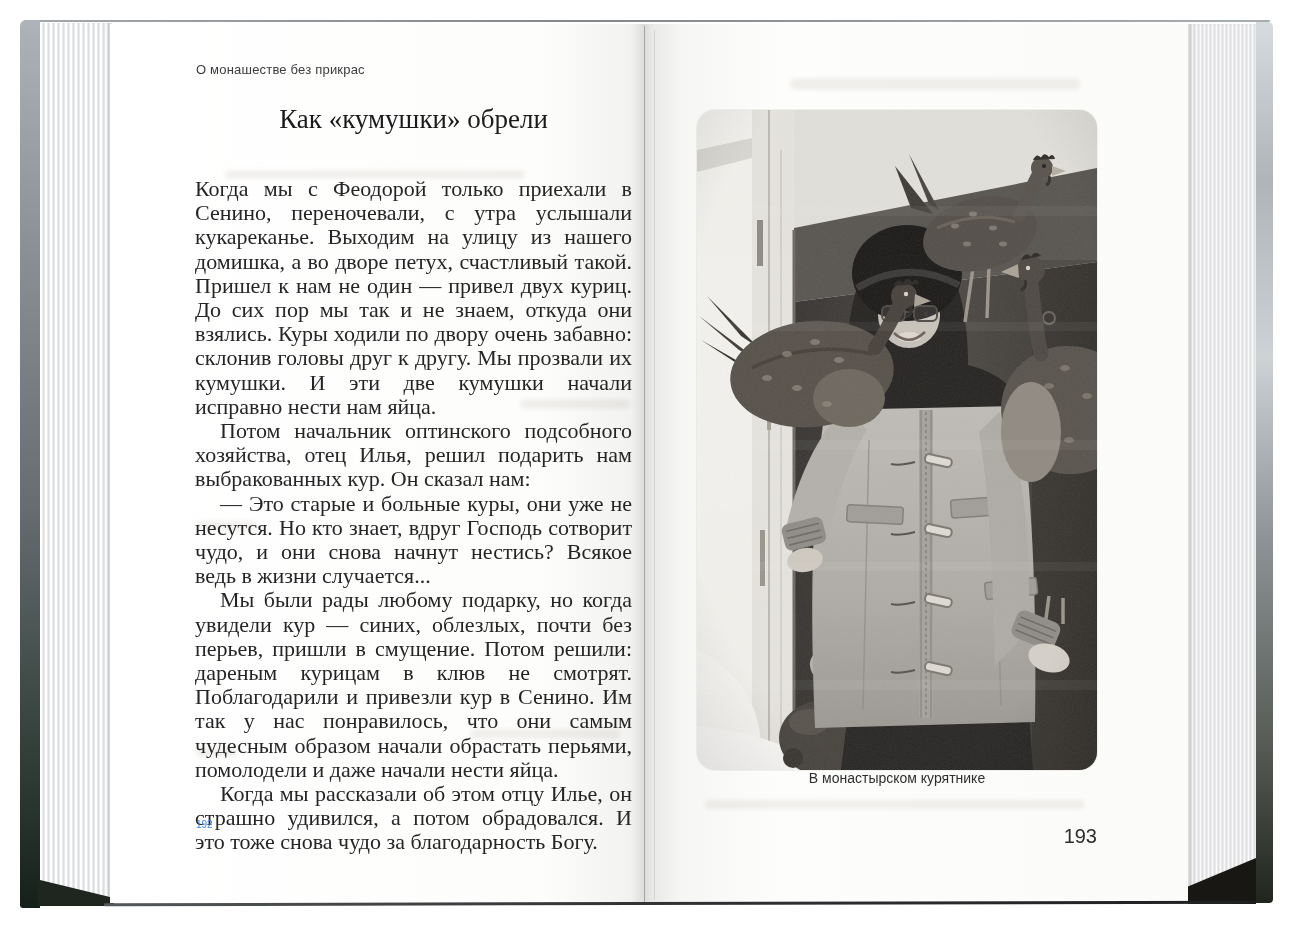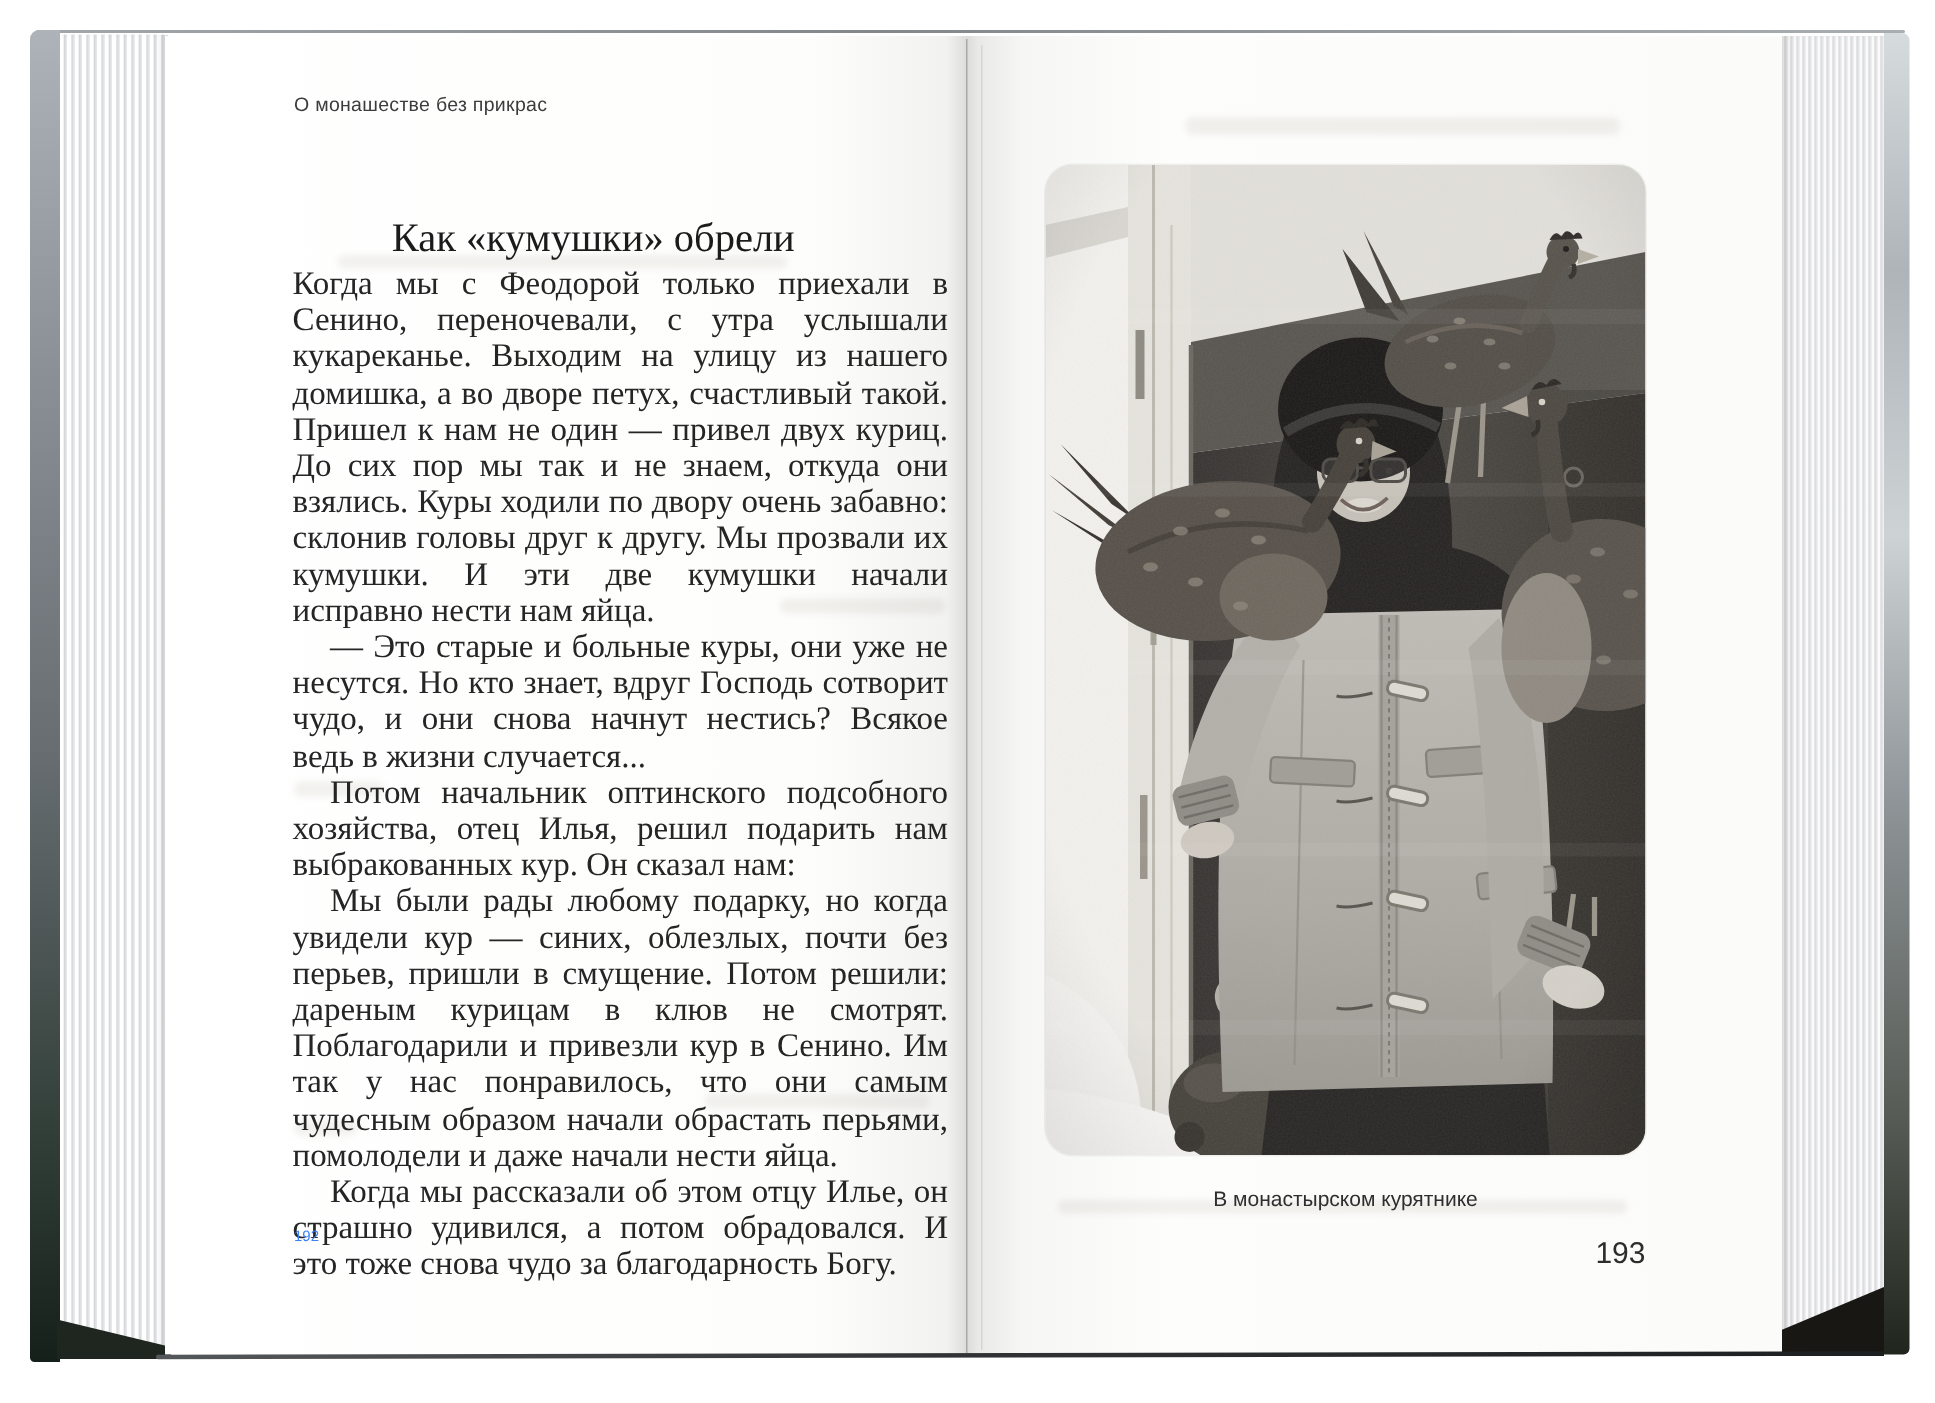--- a/index.html
+++ b/index.html
@@ -35,35 +35,35 @@
     transform:rotate(-.12deg); border-radius:2px; }
 
   .spread { left:110px; top:24px; width:1078px; height:879px;
     background:linear-gradient(90deg,#ffffff 0%,#fdfdfc 40%,#f2f2f1 48.3%,#dcdcdb 49.6%,#e9e9e8 50.3%,#f6f6f5 53%,#fdfdfc 62%,#fbfbfa 100%); }
   .gutter-line  { left:644px; top:26px; width:1px; height:876px; background:rgba(70,68,64,.35); }
   .gutter-line2 { left:654px; top:30px; width:1px; height:870px; background:rgba(70,68,64,.12); }
 
   
   .running-header { left:196px; top:62px;
     font-family:"Liberation Sans",sans-serif; font-size:13px; color:#3c3c3c; letter-spacing:.2px; }
-  .chapter-title { left:177px; top:100px; width:437px; text-align:center;
-    font-size:27px; line-height:38px; color:#1b1b1b;margin-top:39px; }
+  .chapter-title { left:195px; top:100px; width:437px; text-align:center;
+    font-size:27px; line-height:38px; color:#1b1b1b; }
   .body-text { left:195px; top:177px; width:437px;
     font-size:22px; line-height:24.2px; text-align:justify; color:#252525; }
   .body-text p { margin:0; text-indent:25px; }
   .body-text p.first { text-indent:0; }
   .pn-left { left:196px; top:819px;
     font-family:"Liberation Sans",sans-serif; font-size:10px; color:#3b82f6; }
 
   
   .photo-frame { left:697px; top:110px; width:400px; height:660px;
     border-radius:18px; overflow:hidden; background:#dcdad6;
     box-shadow:0 0 0 1px rgba(0,0,0,.05); }
   .photo-frame svg { display:block; }
-  .photo-caption { left:697px; top:791px; width:400px; text-align:center;
+  .photo-caption { left:697px; top:770px; width:400px; text-align:center;
     font-family:"Liberation Sans",sans-serif; font-size:14px; color:#2e2e2e; }
   .pn-right { left:697px; top:825px; width:400px; text-align:right;
     font-family:"Liberation Sans",sans-serif; font-size:20px; color:#2d2d2d; }
 
   
   .ghost { position:absolute; background:rgba(126,116,100,.10);
     filter:blur(2px); border-radius:5px; }
 </style>
 </head>
 <body>
@@ -92,22 +92,22 @@
   <div class="ghost" style="left:705px; top:800px; width:380px; height:9px;"></div>
 
   <div class="abs running-header">О монашестве без прикрас</div>
 
   <div class="abs chapter-title">
     <div>Как «кумушки» обрели</div>
   </div>
 
   <div class="abs body-text">
     <p class="first">Когда мы с Феодорой только приехали в Сенино, переночевали, с утра услышали кукареканье. Выходим на улицу из нашего домишка, а во дворе петух, счастливый такой. Пришел к нам не один — привел двух куриц. До сих пор мы так и не знаем, откуда они взялись. Куры ходили по двору очень забавно: склонив головы друг к другу. Мы прозвали их кумушки. И эти две кумушки начали исправно нести нам яйца.</p>
+    <p>Потом начальник оптинского подсобного хозяйства, отец Илья, решил подарить нам выбракованных кур. Он сказал нам:</p>
     <p>— Это старые и больные куры, они уже не несутся. Но кто знает, вдруг Господь сотворит чудо, и они снова начнут нестись? Всякое ведь в жизни случается...</p>
-    <p>Потом начальник оптинского подсобного хозяйства, отец Илья, решил подарить нам выбракованных кур. Он сказал нам:</p>
     <p>Мы были рады любому подарку, но когда увидели кур — синих, облезлых, почти без перьев, пришли в смущение. Потом решили: дареным курицам в клюв не смотрят. Поблагодарили и привезли кур в Сенино. Им так у нас понравилось, что они самым чудесным образом начали обрастать перьями, помолодели и даже начали нести яйца.</p>
     <p>Когда мы рассказали об этом отцу Илье, он страшно удивился, а потом обрадовался. И это тоже снова чудо за благодарность Богу.</p>
   </div>
 
   <div class="abs pn-left">192</div>
 
   <div class="abs photo-frame">
     <svg width="400" height="660" viewBox="0 0 400 660" xmlns="http://www.w3.org/2000/svg">
       <defs>
         <linearGradient id="door" x1="0" y1="0" x2="1" y2="0">

